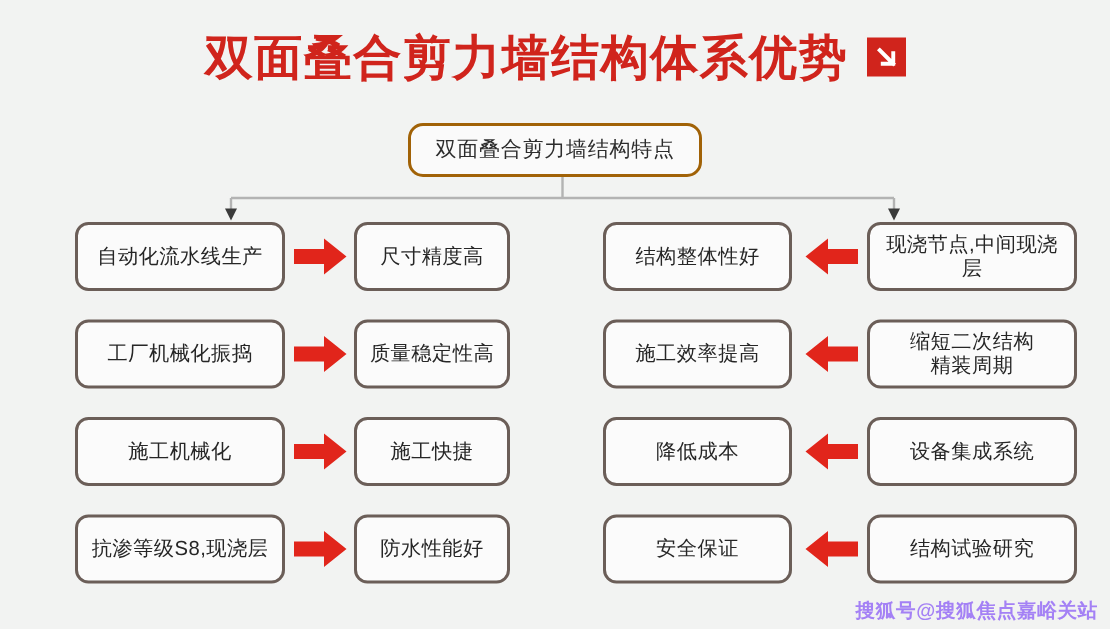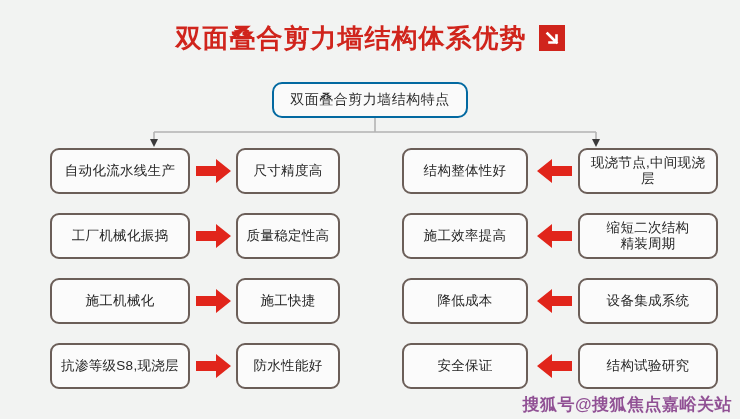--- a/index.html
+++ b/index.html
@@ -22,21 +22,21 @@
     left: 0;
     width: 740px;
     height: 42px;
     display: flex;
     align-items: center;
     justify-content: center;
     gap: 12px;
   }
   .title-text {
     color: #d0241c;
-    font-size: 26px;
+    font-size: 32px;
     font-weight: bold;
     letter-spacing: 1px;
     line-height: 1;
     white-space: nowrap;
   }
   .title-icon {
     width: 26px;
     height: 26px;
     background: #d0241c;
     display: flex;
@@ -46,21 +46,21 @@
   }
   .title-icon svg { display: block; }
 
   
   .root-node {
     position: absolute;
     top: 82px;
     left: 272px;
     width: 196px;
     height: 36px;
-    border: 2px solid #0369a1;
+    border: 2px solid #a16207;
     border-radius: 10px;
     background: #fafafa;
     display: flex;
     align-items: center;
     justify-content: center;
     box-sizing: border-box;
   }
   .root-node .node-label {
     font-size: 14px;
     color: #2c2c2c;
@@ -124,22 +124,22 @@
   }
   .arrow-right { left: 186px; }
   .arrow-left  { left: 526px; }
   .arrow svg { display: block; }
 
   
   .watermark {
     position: absolute;
     right: 8px;
     bottom: 3px;
-    font-size: 17px;
-    color: #701a75;
+    font-size: 13px;
+    color: #8b5cf6;
     font-weight: bold;
     letter-spacing: 0.5px;
     opacity: 0.75;
     white-space: nowrap;
   }
 </style>
 </head>
 <body>
 
 <div class="title-bar">

